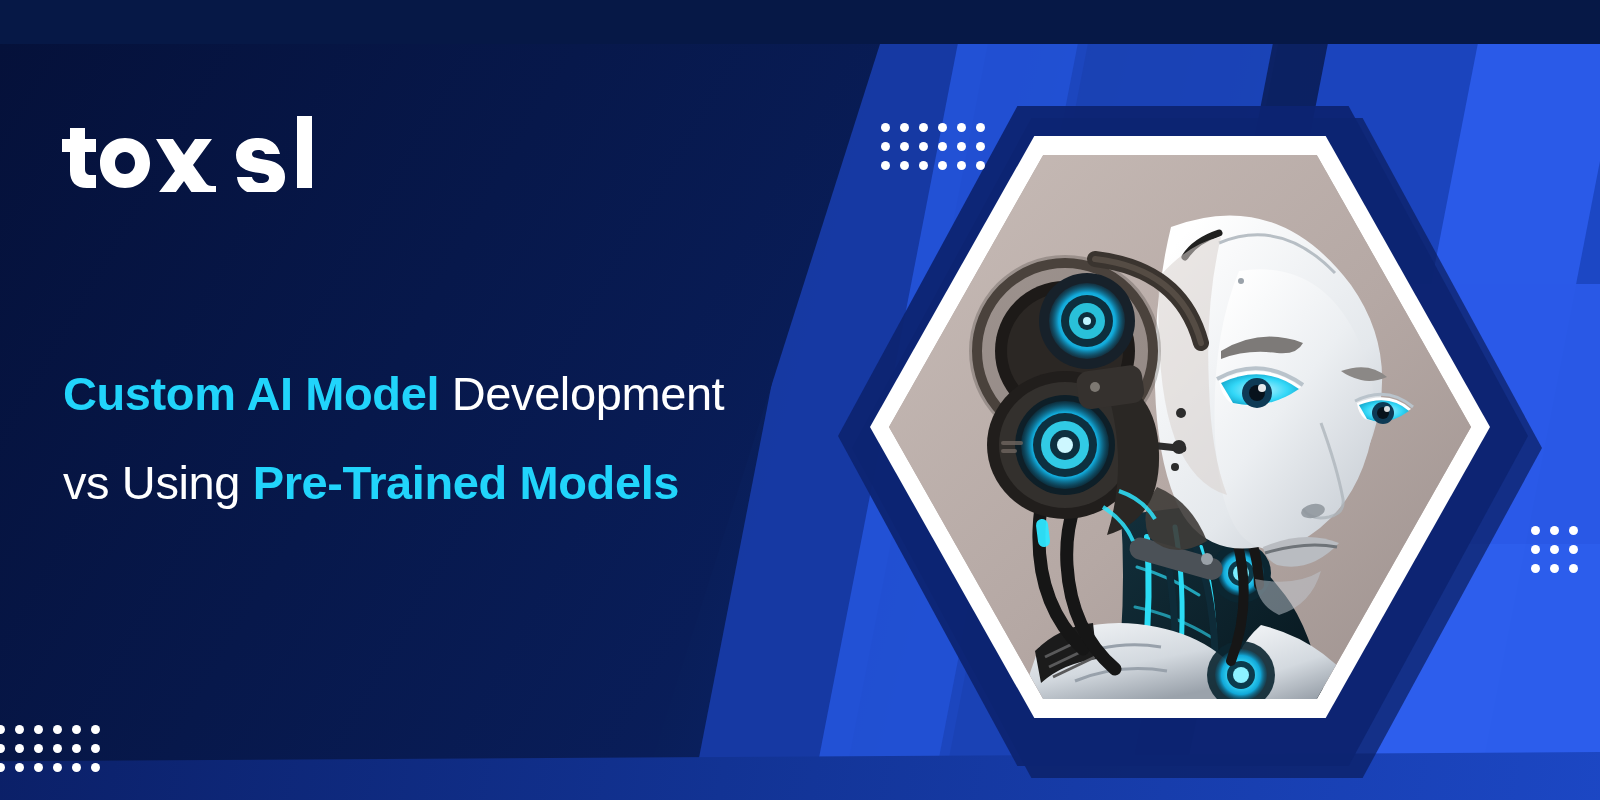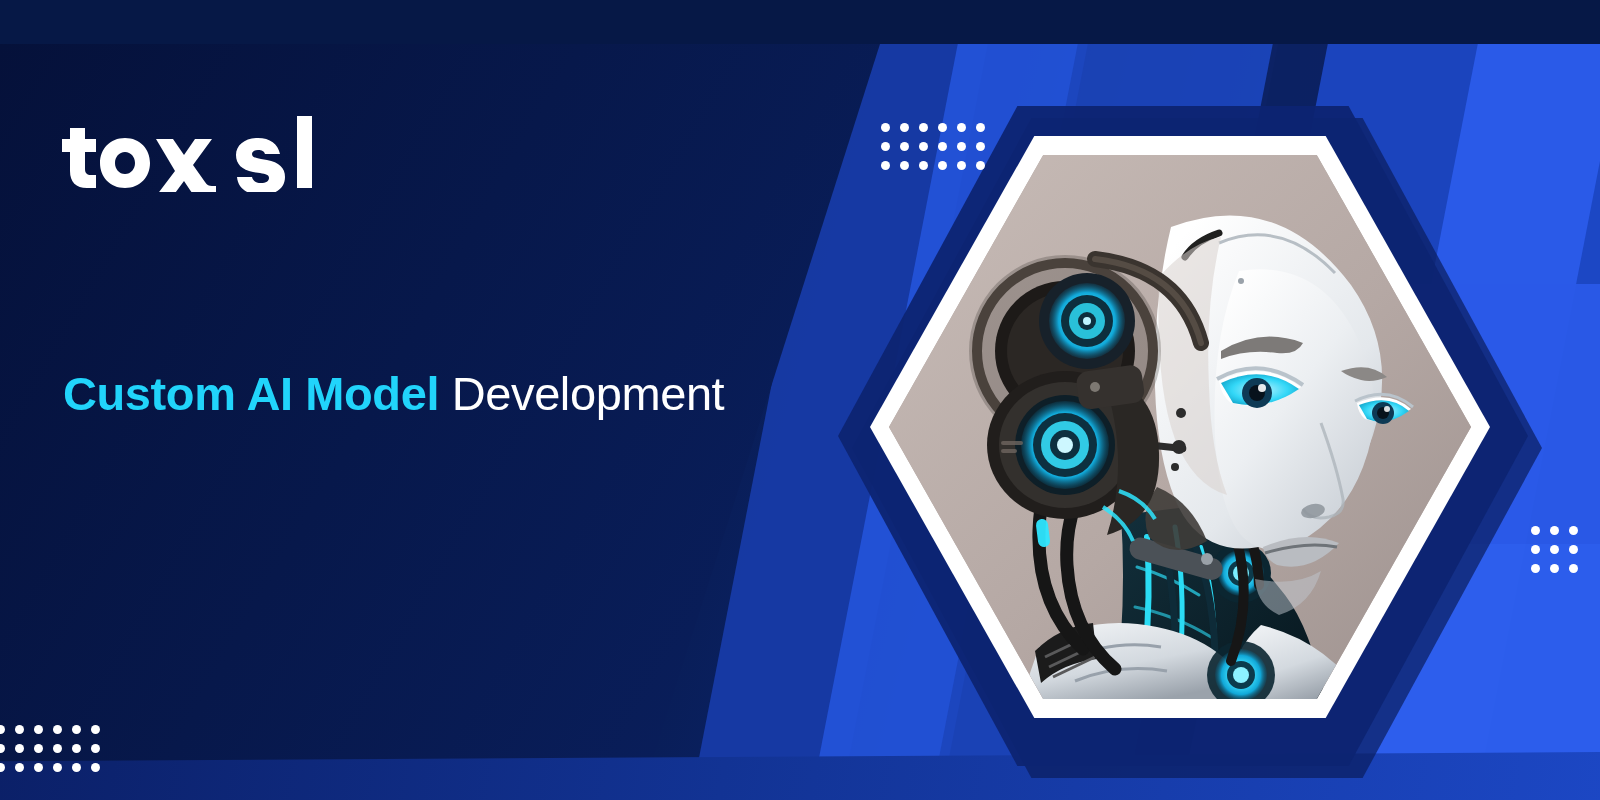--- a/index.html
+++ b/index.html
@@ -235,20 +235,23 @@
                  c0 -10 9 -17 22 -17 z"></path>
 
         <path d="M235 0 h15 v72 h-15 z"></path>
       </g>
     </svg>
   </div>
 
   <div class="headline">
     <div class="line">
       <span class="hl-accent">Custom AI Model</span><span class="hl-plain"> Development</span>
+    </div>
+    <div class="line">
+      <span class="hl-semi">vs Using </span><span class="hl-accent">Pre-Trained Models</span>
     </div>
   </div>
 
   <div class="hex-wrap">
     <div class="hex-border"></div>
     <div class="hex-inner">
       <svg viewBox="0 0 582 544" preserveAspectRatio="xMidYMid slice">
         <defs>
           <linearGradient id="bgWarm" x1="0" y1="0" x2="1" y2="1">
             <stop offset="0%" stop-color="#c8bcb7"></stop>

